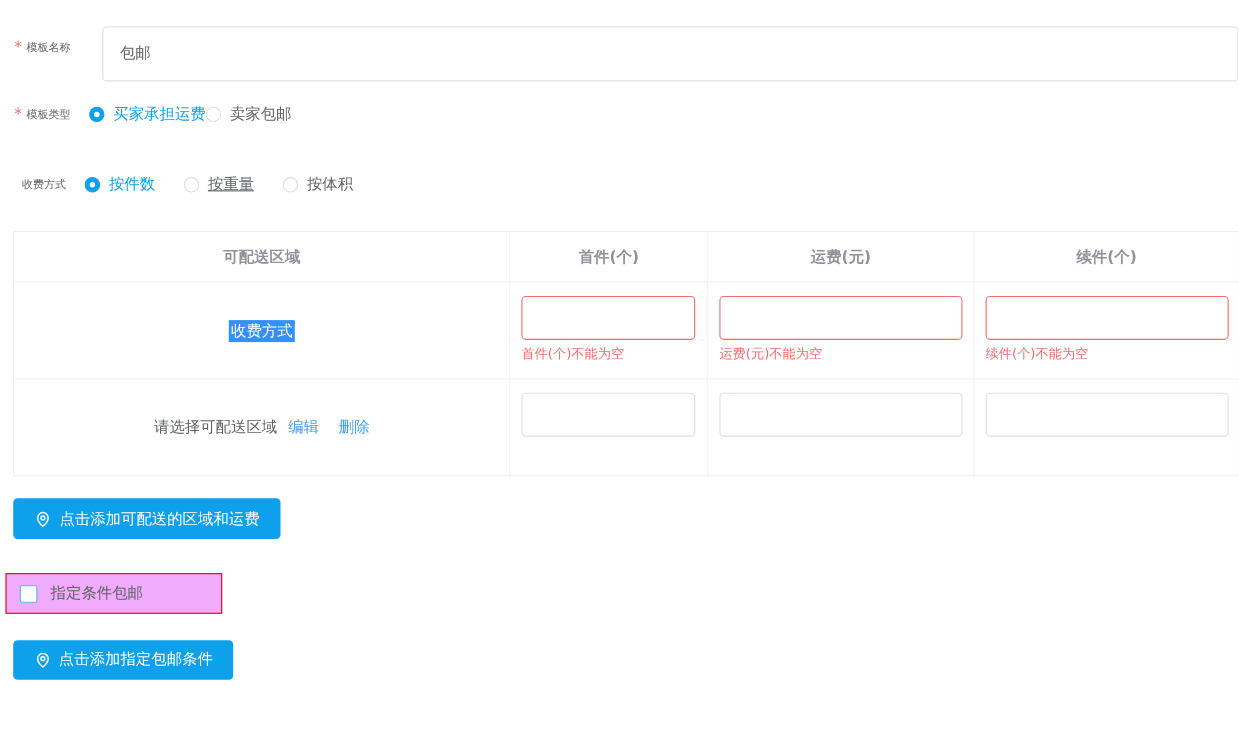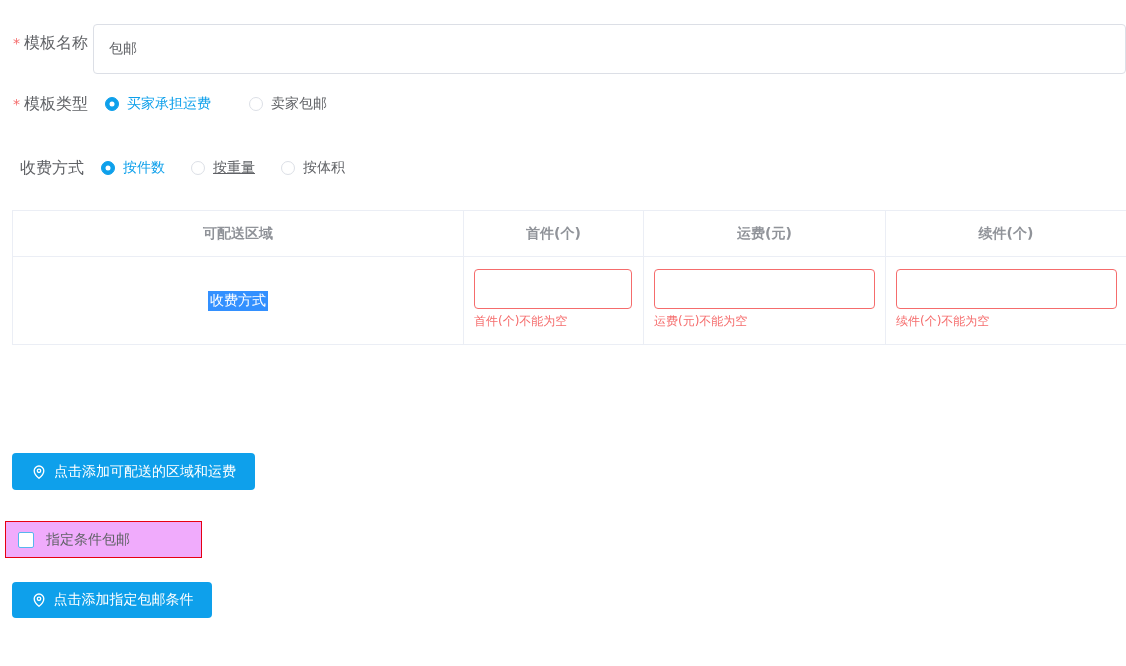--- a/index.html
+++ b/index.html
@@ -7,21 +7,21 @@
   body {
     font-family:"DejaVu Sans","Liberation Sans",sans-serif;
     color:#606266; font-size:14px;
   }
   .page {
     position:relative; width:1126px; height:666px;
     background:#fff; overflow:hidden;
   }
   .form-row { position:absolute; display:flex; align-items:center; }
   .req { color:#f56c6c; margin-right:4px; }
-  .field-label { color:#606266; font-size:16px; white-space:nowrap; }
+  .field-label { color:#606266; font-size:10px; white-space:nowrap; }
 
   .name-row { left:13px; top:24px; height:38px; }
   .name-input {
     position:absolute; left:93px; top:24px; width:1033px; height:50px;
     border:1px solid #dcdfe6; border-radius:4px;
     padding:0 15px; font-size:14px; color:#606266; outline:none;
     font-family:inherit; background:#fff;
   }
 
   .radio-row { height:20px; }
@@ -107,21 +107,21 @@
 
   <div class="form-row name-row">
     <span class="req">*</span>
     <span class="field-label">模板名称</span>
   </div>
   <input class="name-input" type="text" value="包邮" style="">
 
   <div class="form-row radio-row type-row">
     <span class="req">*</span>
     <span class="field-label" style="margin-right:17px;">模板类型</span>
-    <span class="radio-item selected" style="margin-right:38px;">
+    <span class="radio-item selected" style="">
       <span class="radio-circle"></span>
       <span class="radio-label">买家承担运费</span>
     </span>
     <span class="radio-item">
       <span class="radio-circle"></span>
       <span class="radio-label">卖家包邮</span>
     </span>
   </div>
 
   <div class="form-row radio-row charge-row">
@@ -159,20 +159,38 @@
       <div class="t-cell input-cell">
         <input class="cell-input error" type="text" value="" style="">
         <div class="err-msg">运费(元)不能为空</div>
       </div>
       <div class="t-cell input-cell">
         <input class="cell-input error" type="text" value="" style="">
         <div class="err-msg">续件(个)不能为空</div>
       </div>
     </div>
 
+    <div class="t-row body">
+      <div class="t-cell">
+        <span class="area-choose">
+          <span class="plain">请选择可配送区域</span>
+          <a class="link">编辑</a>
+          <a class="link del">删除</a>
+        </span>
+      </div>
+      <div class="t-cell input-cell">
+        <input class="cell-input" type="text" value="" style="">
+      </div>
+      <div class="t-cell input-cell">
+        <input class="cell-input" type="text" value="" style="">
+      </div>
+      <div class="t-cell input-cell">
+        <input class="cell-input" type="text" value="" style="">
+      </div>
+    </div>
   </div>
 
   <button class="btn-primary btn-add-area">
     <svg class="pin-icon" viewBox="0 0 24 24" fill="none" stroke="#ffffff" stroke-width="2" stroke-linecap="round" stroke-linejoin="round">
       <path d="M12 21.5s-7.2-5.8-7.2-11.3A7.2 7.2 0 0 1 12 3a7.2 7.2 0 0 1 7.2 7.2c0 5.5-7.2 11.3-7.2 11.3z"></path>
       <circle cx="12" cy="10.2" r="2.6"></circle>
     </svg>
     <span>点击添加可配送的区域和运费</span>
   </button>
 

